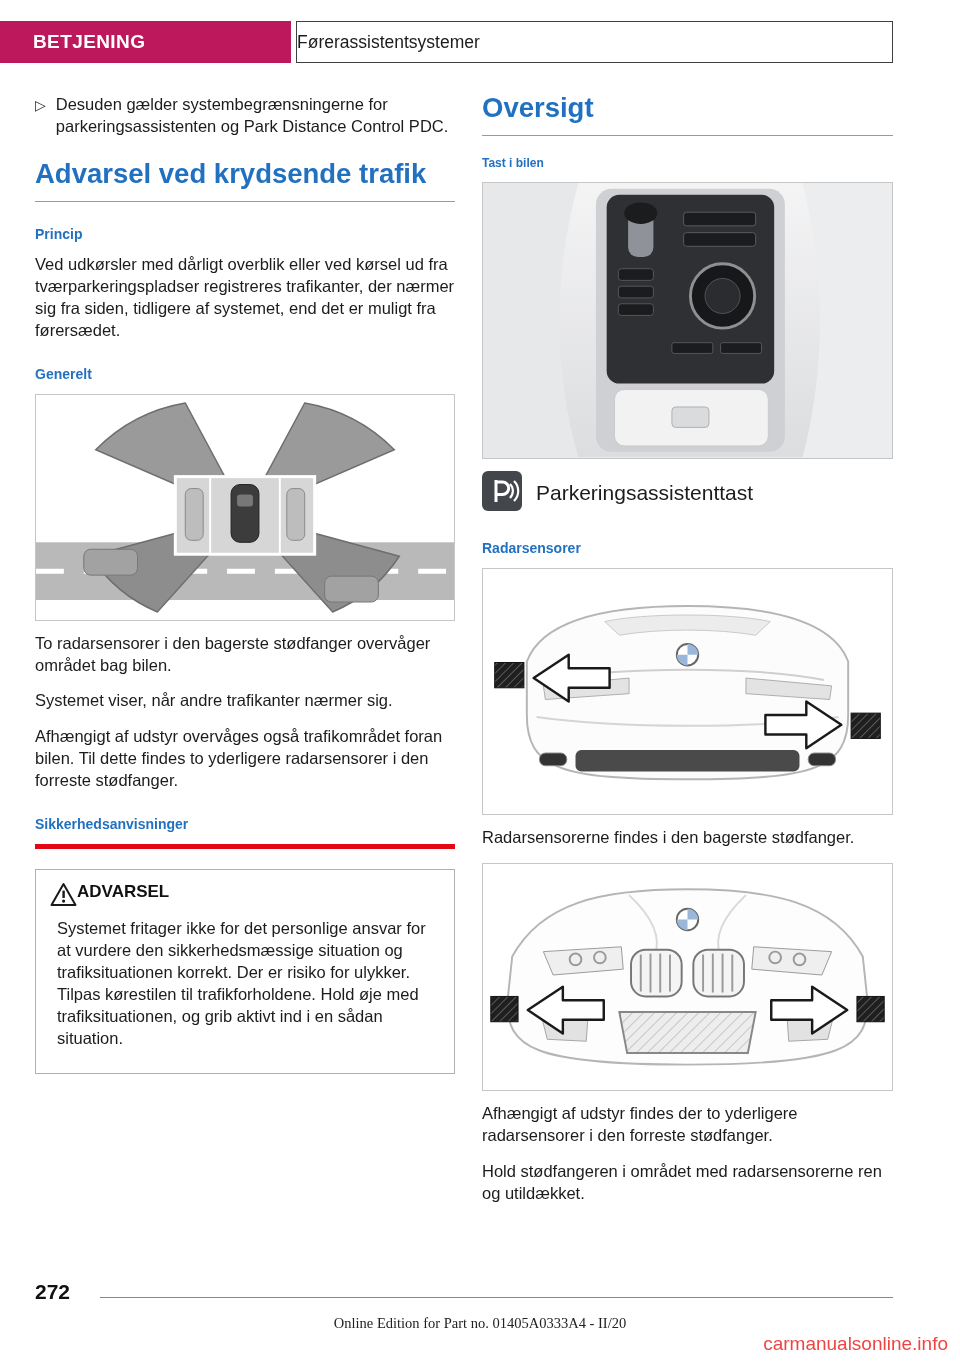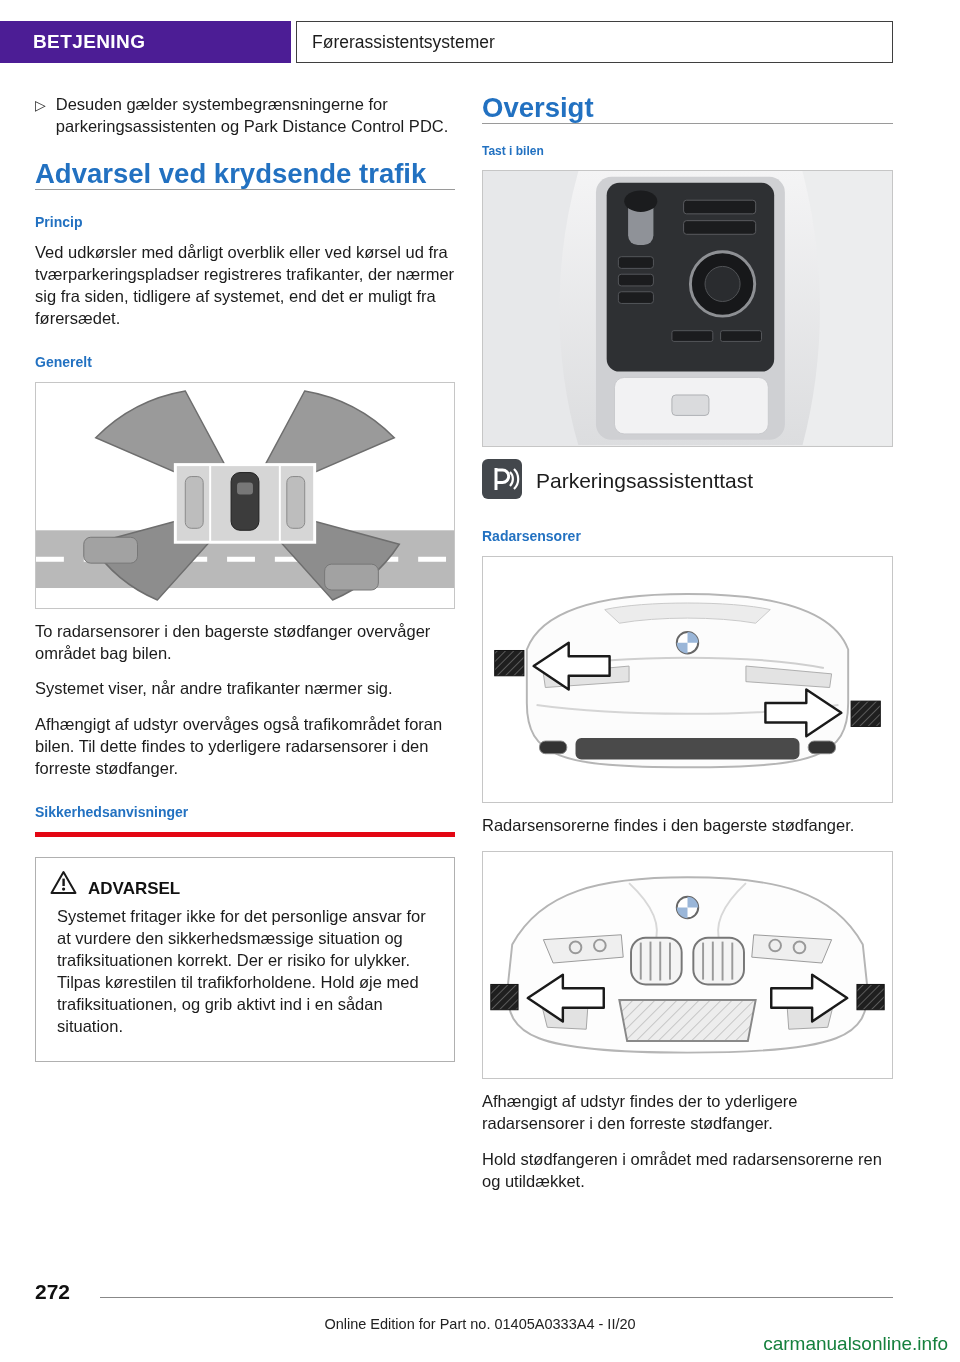--- a/index.html
+++ b/index.html
@@ -2,58 +2,58 @@
 <html><head>
 <meta charset="utf-8">
 <style>
   html,body{margin:0;padding:0;}
   body{width:960px;height:1362px;background:#ffffff;color:#1c1c1c;
        font-family:"Liberation Sans",sans-serif;}
   .page{position:relative;width:960px;height:1362px;overflow:hidden;background:#fff;}
 
   
   .header{position:absolute;top:21px;left:0;width:893px;height:42px;}
-  .section-tab{position:absolute;left:0;top:0;width:291px;height:42px;background:#4c1d95;
+  .section-tab{position:absolute;left:0;top:0;width:291px;height:42px;background:#be185d;
     color:#fff;font-weight:bold;font-size:19px;letter-spacing:.4px;
     display:flex;align-items:center;padding-left:33px;box-sizing:border-box;}
   .title-box{position:absolute;left:296px;top:0;width:597px;height:42px;border:1px solid #3f3f3f;
-    display:flex;align-items:center;padding-left:15px;font-size:17.5px;box-sizing:border-box;}
+    display:flex;align-items:center;font-size:17.5px;box-sizing:border-box;}
 
   
   .columns{position:absolute;top:92px;left:35px;width:858px;display:flex;gap:27px;align-items:flex-start;}
   .col-left{width:420px;}
   .col-right{width:411px;}
 
   p.body{font-size:16.5px;line-height:1.33;margin:0 0 14px 0;}
   .bullet-item{display:flex;gap:10px;font-size:16.5px;line-height:1.33;margin:2px 0 20px 0;}
   .bullet-glyph{flex:0 0 auto;font-size:14px;line-height:1.6;color:#2f2f2f;}
 
   h2.main-heading{color:#2271c1;font-size:27.5px;line-height:1.13;font-weight:bold;
-    margin:4px 0 0 0;padding-bottom:0;border-bottom:1px solid #9a9a9a;}
+    margin:4px 0 0 0;padding-bottom:12px;border-bottom:1px solid #9a9a9a;}
   h3.sub-heading{color:#2271c1;font-size:14px;font-weight:bold;margin:24px 0 12px 0;}
   h4.minor-heading{color:#2271c1;font-size:12px;font-weight:bold;margin:20px 0 12px 0;}
 
   .figure{border:1px solid #c6c6c6;margin:4px 0 12px 0;background:#fff;}
   .figure svg{display:block;width:100%;height:auto;}
 
   .red-bar{height:5px;background:#e30613;margin:8px 0 20px 0;}
 
   .warning-box{border:1px solid #b0b0b0;padding:12px 14px 16px 14px;}
-  .warning-head{display:flex;align-items:flex-end;gap:11px;margin-bottom:4px;}
+  .warning-head{display:flex;align-items:flex-start;margin-bottom:4px;}
   .warning-label{font-weight:bold;font-size:17px;color:#111;}
   .warning-box p.body{margin:7px;}
 
   .caption-row{display:flex;align-items:center;gap:14px;margin:12px 0 6px 0;font-size:21px;}
   .caption-row .icon{flex:0 0 auto;display:block;}
 
   
   .pagenum{position:absolute;left:35px;bottom:58px;font-size:21px;font-weight:bold;color:#111;}
   .footer-rule{position:absolute;left:100px;width:793px;bottom:64px;height:1px;background:#888;}
-  .edition{position:absolute;bottom:30px;left:0;width:960px;text-align:center;font-size:14.5px;color:#222;}
-  .watermark{position:absolute;right:12px;bottom:7px;font-size:19px;color:#15803d;}
+  .edition{position:absolute;bottom:30px;left:0;width:960px;text-align:center;font-size:14.5px;color:#222;font-family:Liberation Serif, serif;}
+  .watermark{position:absolute;right:12px;bottom:7px;font-size:19px;color:#ef4444;}
 </style>
 </head>
 <body>
 
 <div class="page">
 
   <div class="header">
     <div class="section-tab">BETJENING</div>
     <div class="title-box">Førerassistentsystemer</div>
   </div>

